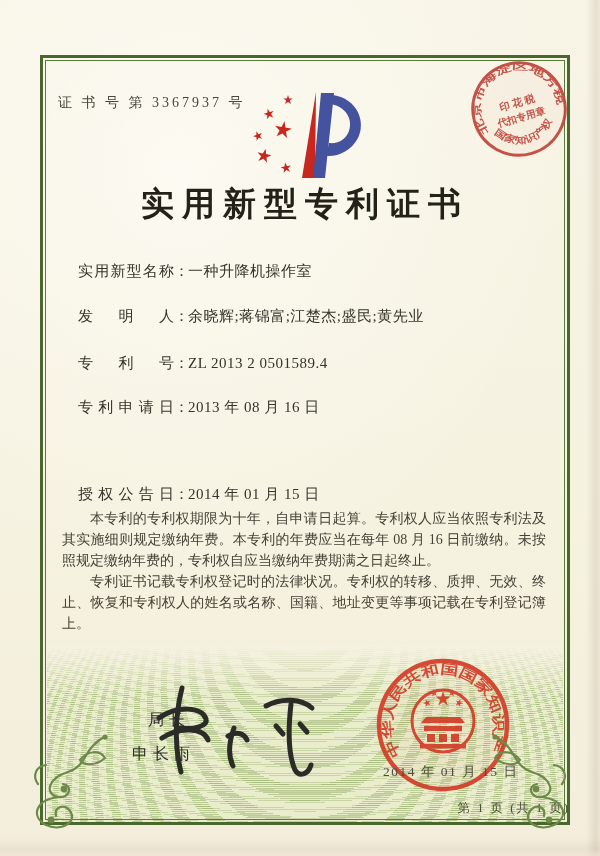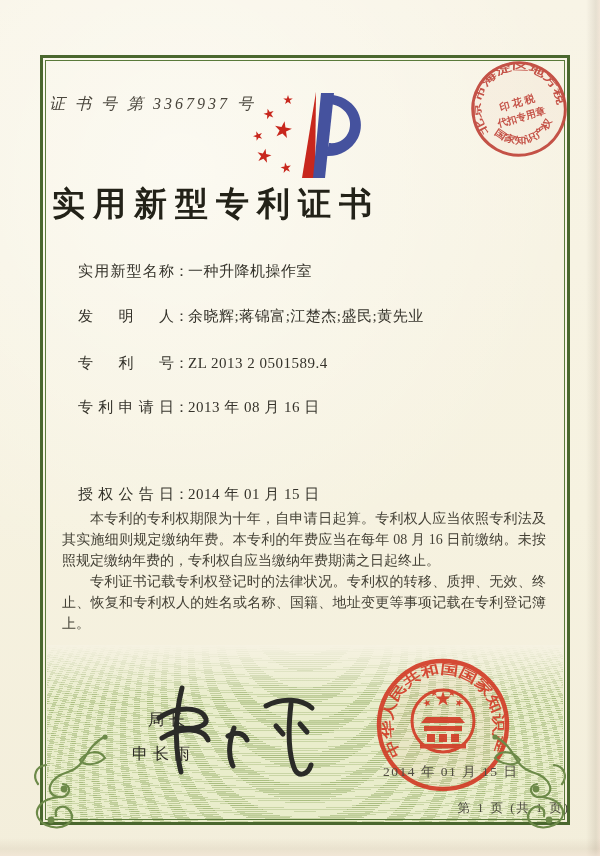--- a/index.html
+++ b/index.html
@@ -28,24 +28,24 @@
 
   
   .waves { position:absolute; left:47px; top:645px; width:516px; height:177px;
     background:
       repeating-radial-gradient(140% 120% at 50% -70%, rgba(128,158,78,0) 0 5px, rgba(128,158,78,.42) 5px 6.6px),
       repeating-radial-gradient(150% 130% at 50% 260%, rgba(128,158,78,0) 0 6px, rgba(128,158,78,.30) 6px 7.6px),
       #e9edcb; }
   .waves::after { content:""; position:absolute; inset:0;
     background:linear-gradient(180deg, #f6f2e2 0%, rgba(246,242,226,0) 30%); }
 
-  .cert-no { position:absolute; left:49px; top:94px; font-size:16px; letter-spacing:3px; color:#4a463d;font-style:italic; }
-
-  .title { position:absolute; left:40px; top:182px; width:530px; text-align:left;
-    font-size:33px; font-weight:600; letter-spacing:8px; color:#232218;margin-left:12px; }
+  .cert-no { position:absolute; left:58px; top:94px; font-size:14px; letter-spacing:3px; color:#4a463d; }
+
+  .title { position:absolute; left:40px; top:182px; width:530px; text-align:center;
+    font-size:33px; font-weight:600; letter-spacing:8px; color:#232218; }
 
   .field { position:absolute; left:78px; font-size:15px; color:#35332b; white-space:nowrap; }
   .flabel { display:inline-block; width:96px; text-align:justify; text-align-last:justify; }
   .fcolon { display:inline-block; width:14px; }
   .fvalue { letter-spacing:.5px;margin-top:23px; }
 
   .paras { position:absolute; left:62px; top:508px; width:484px;
     font-size:14px; line-height:21px; color:#43403 5; color:#454237; text-align:justify; }
   .paras p { text-indent:2em; }
 

